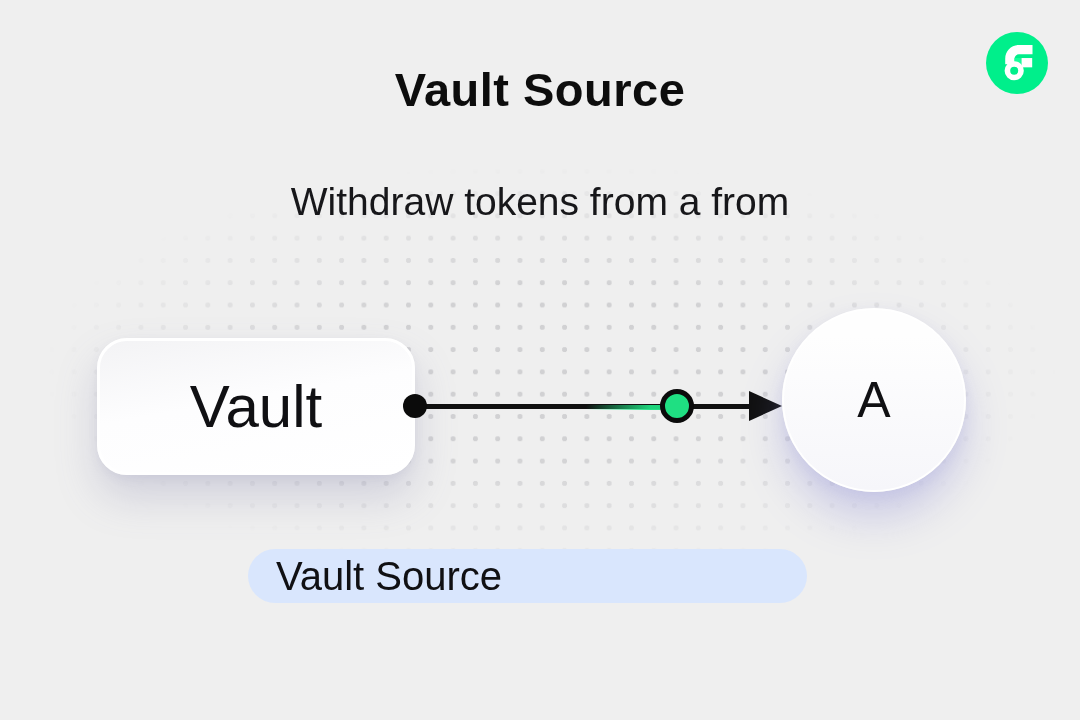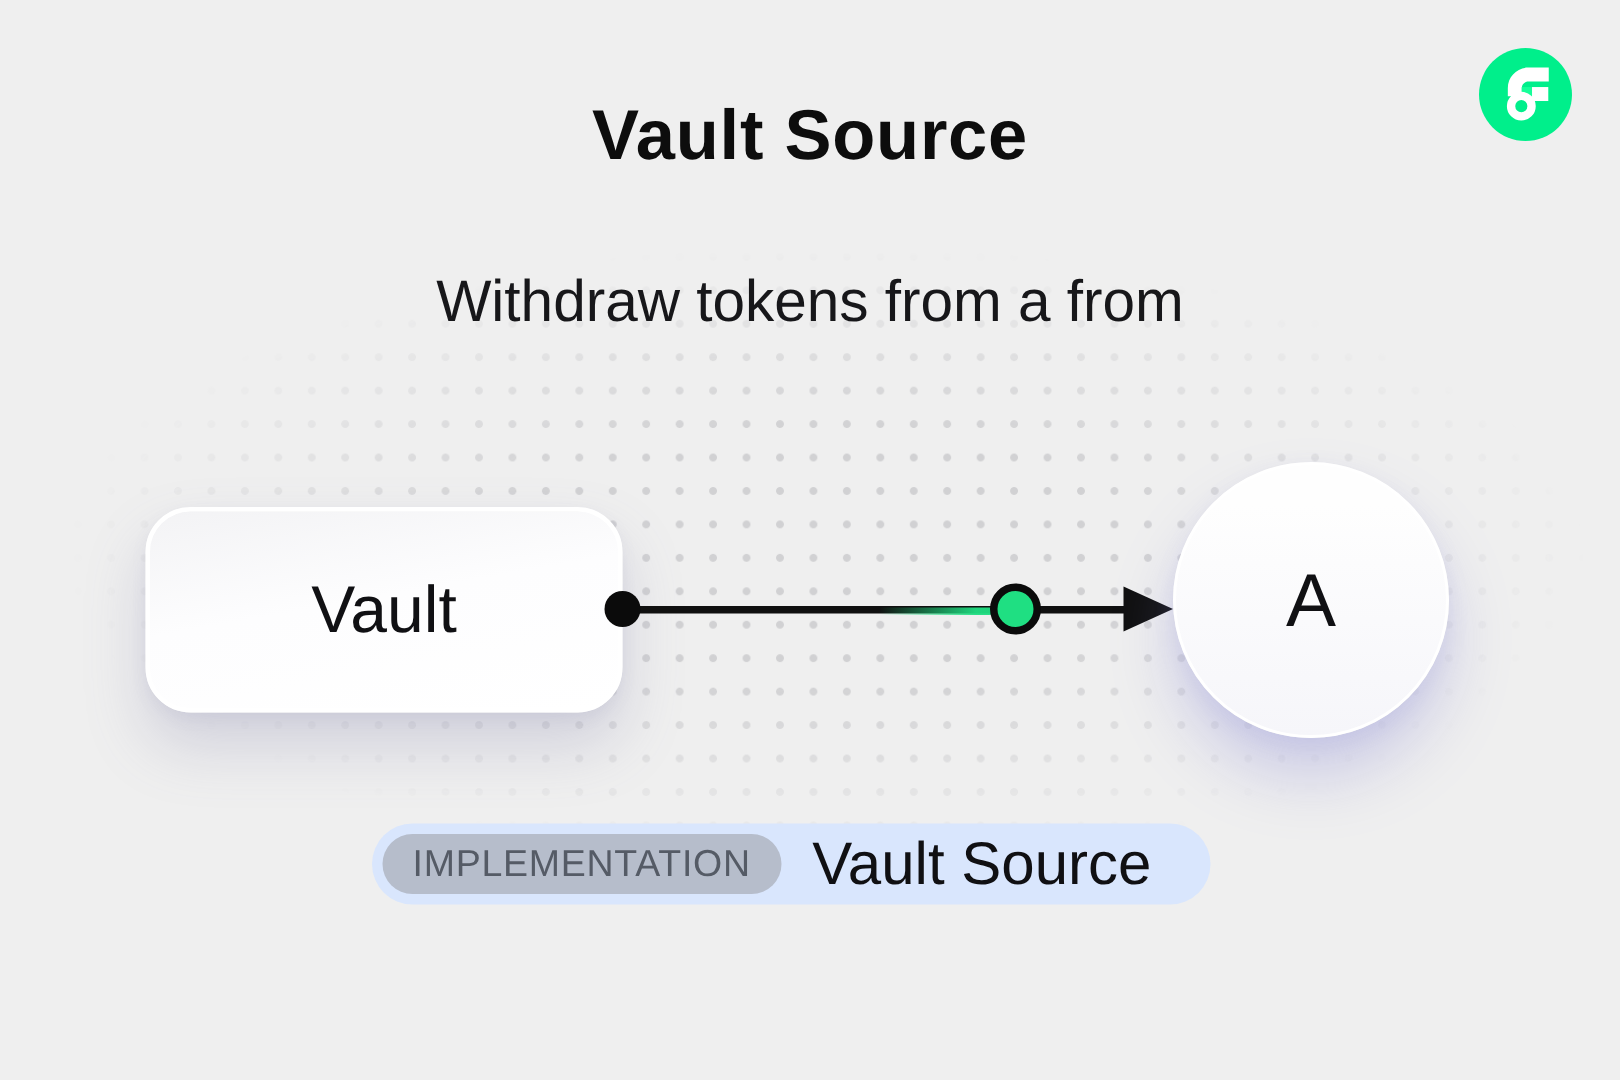--- a/index.html
+++ b/index.html
@@ -63,21 +63,21 @@
     width: 318px;
     height: 137px;
     border-radius: 30px;
     background: linear-gradient(170deg, #f3f3f5 0%, #fdfdfe 45%, #ffffff 100%);
     border: 3px solid #ffffff;
     box-sizing: border-box;
     box-shadow: 0 22px 40px rgba(120,120,165,0.25), 0 4px 10px rgba(120,120,165,0.08);
     display: flex;
     align-items: center;
     justify-content: center;
-    font-size: 44px;
+    font-size: 60px;
     color: #101013;
   }
   .node-a {
     position: absolute;
     left: 782px;
     top: 308px;
     width: 184px;
     height: 184px;
     border-radius: 50%;
     background: linear-gradient(180deg, #fefefe 15%, #f6f6fa 100%);
@@ -202,17 +202,16 @@
   <div class="edge-green-fade"></div>
   <div class="edge-start-dot"></div>
   <div class="edge-node"></div>
   <div class="arrowhead"></div>
 
   <div class="node-a">
     <span>A</span>
   </div>
 
   <div class="footer-pill">
-    <span class="badge">IMPLEMENTATION</span>
     <span class="footer-label">Vault Source</span>
   </div>
 
 </div>
 
 </body></html>

